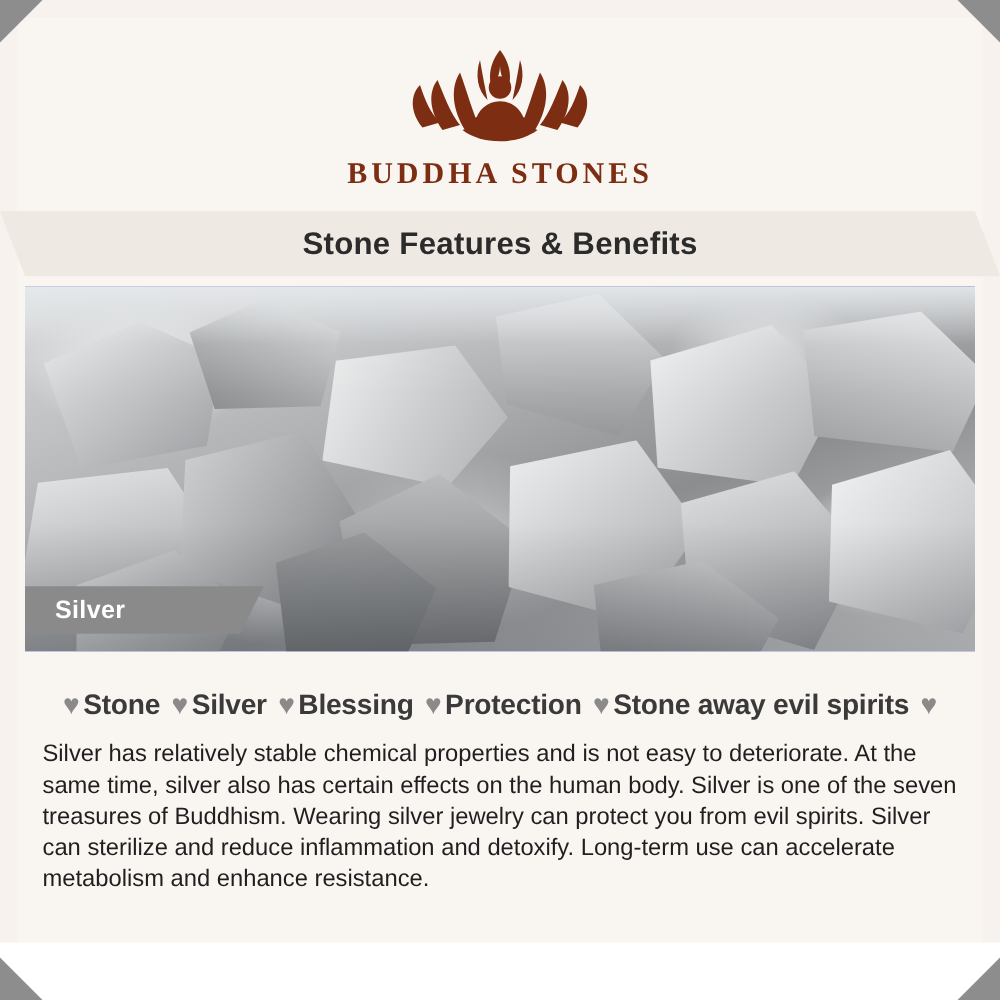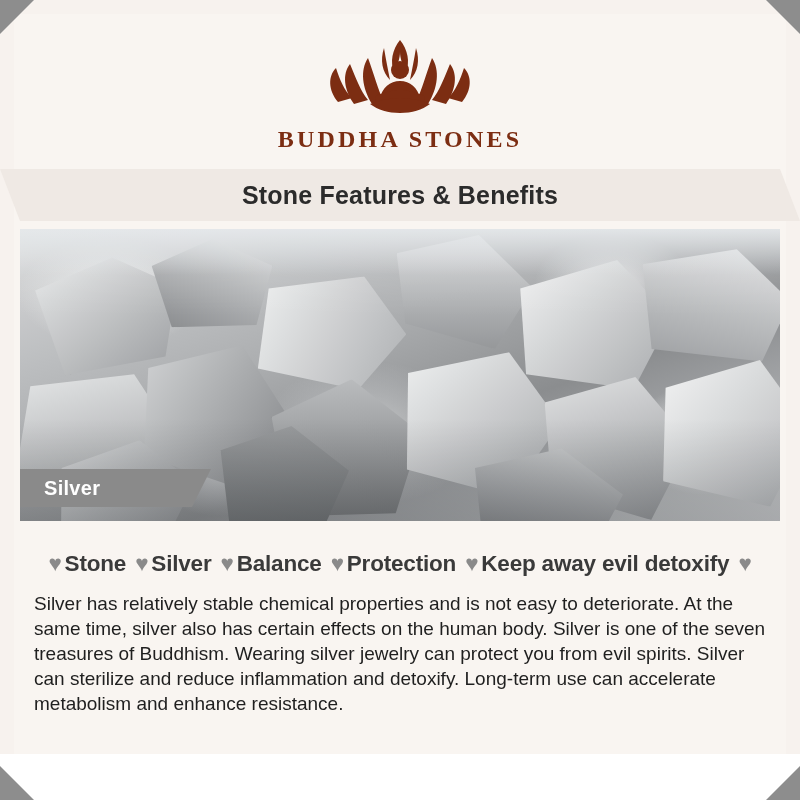--- a/index.html
+++ b/index.html
@@ -310,23 +310,23 @@
       <div class="photo-blur"></div>
 
       <div class="stone-label">
         <span class="stone-label-text">Silver</span>
       </div>
     </div>
 
     <div class="benefits">
       <span class="heart">♥</span><span>Stone</span>
       <span class="heart">♥</span><span>Silver</span>
-      <span class="heart">♥</span><span>Balance</span>
+      <span class="heart">♥</span><span>Blessing</span>
       <span class="heart">♥</span><span>Protection</span>
-      <span class="heart">♥</span><span>Keep away evil detoxify</span>
+      <span class="heart">♥</span><span>Stone away evil spirits</span>
       <span class="heart">♥</span>
     </div>
 
     <p class="description">Silver has relatively stable chemical properties and is not easy to deteriorate. At the same time, silver also has certain effects on the human body. Silver is one of the seven treasures of Buddhism. Wearing silver jewelry can protect you from evil spirits. Silver can sterilize and reduce inflammation and detoxify. Long-term use can accelerate metabolism and enhance resistance.</p>
 
   </div>
 
   <div class="bottom-band"></div>
 </div>
 

